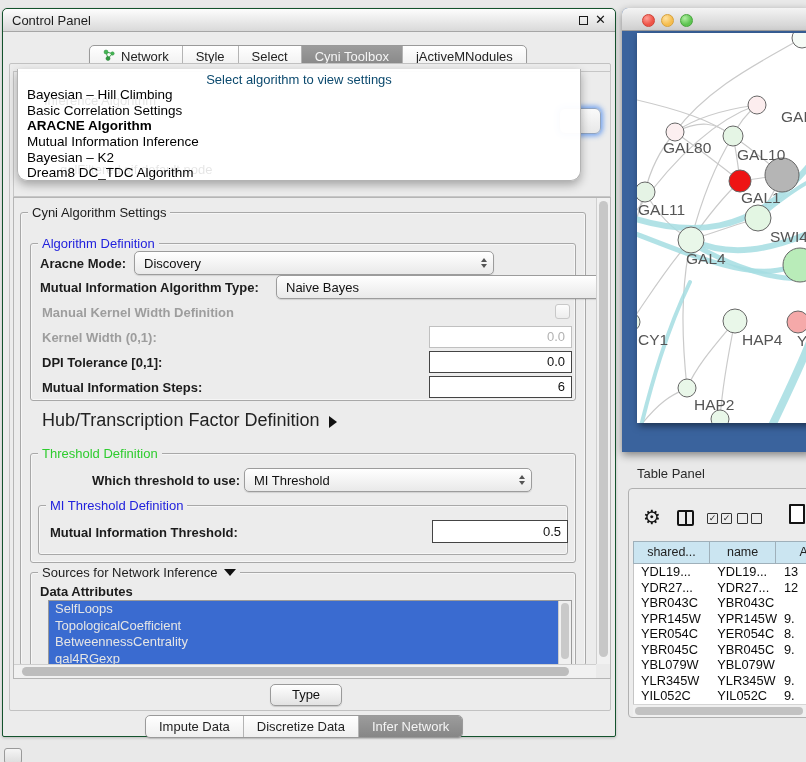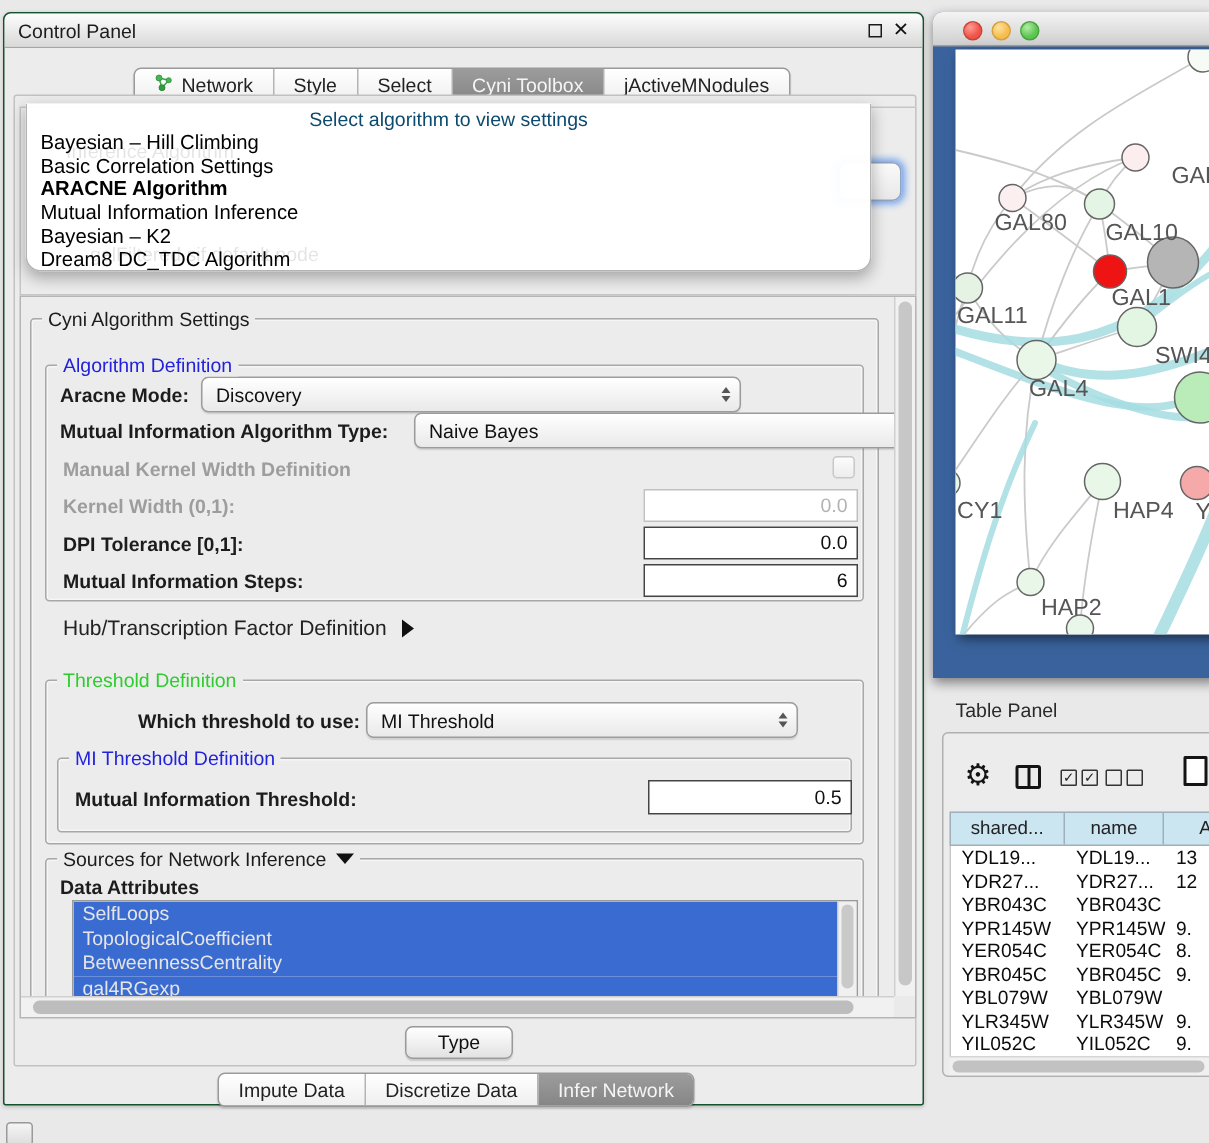--- a/index.html
+++ b/index.html
@@ -214,21 +214,21 @@
 
       <span class="lbl dis" style="left:28px; top:132px;">Kernel Width (0,1):</span>
       <div class="field lite" style="left:415px; top:128px; width:143px;">0.0</div>
 
       <span class="lbl" style="left:28px; top:157px;">DPI Tolerance [0,1]:</span>
       <div class="field dark" style="left:415px; top:153px; width:143px;">0.0</div>
 
       <span class="lbl" style="left:28px; top:182px;">Mutual Information Steps:</span>
       <div class="field dark" style="left:415px; top:178px; width:143px;">6</div>
 
-      <span class="lbl plain" style="left:28px; top:212px; font-size:14px;"><span>Hub/Transcription Factor Definition</span><span class="tri-right"></span></span>
+      <span class="lbl plain" style="left:28px; top:212px; font-size:18px;"><span>Hub/Transcription Factor Definition</span><span class="tri-right"></span></span>
 
       <div class="groupbox" style="left:16px; top:255px; width:546px; height:110px;"></div>
       <span class="grouptitle t-green" style="left:24px; top:248px;">Threshold Definition</span>
 
       <span class="lbl" style="left:78px; top:275px;">Which threshold to use:</span>
       <div class="combo" style="left:230px; top:270px; width:288px;">
         <span>MI Threshold</span>
         <span class="combo-arrows">
             <span class="up"></span>
             <span class="dn"></span>

